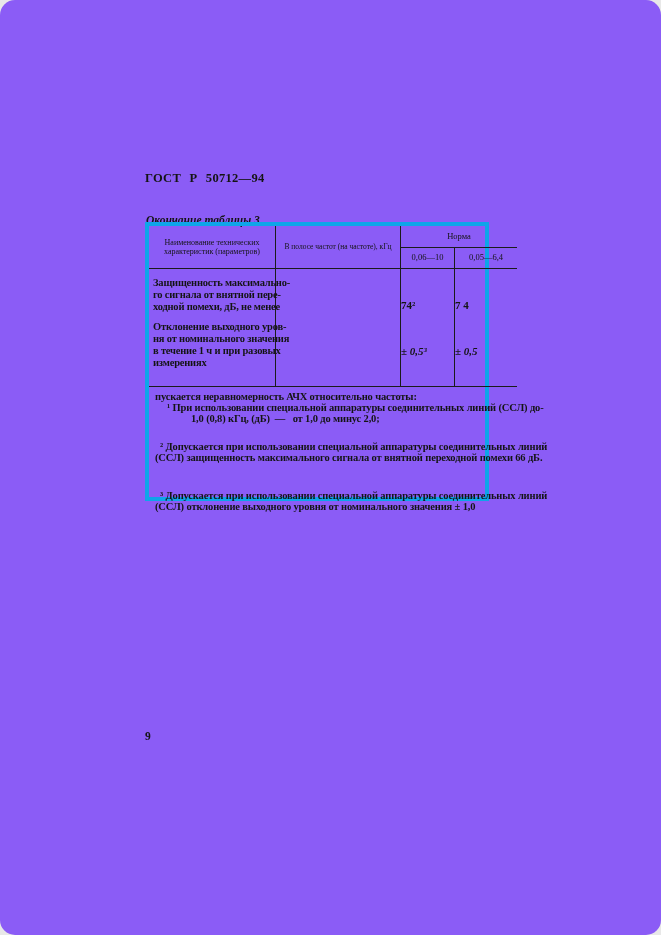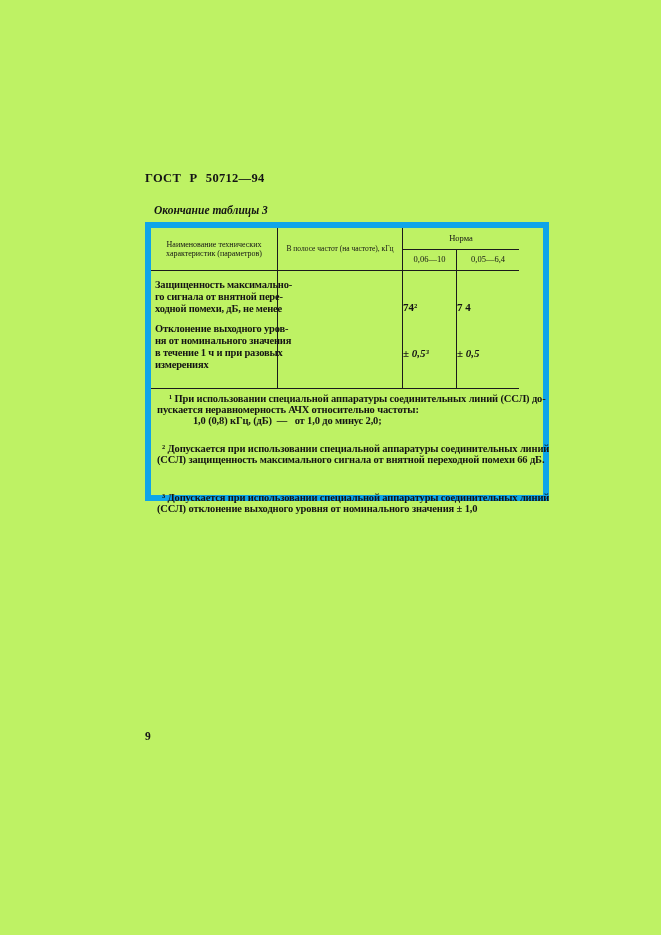--- a/index.html
+++ b/index.html
@@ -1,38 +1,38 @@
 <!DOCTYPE html>
 <html><head>
 <meta charset="utf-8">
 <style>
   html,body { margin:0; padding:0; background:#e8e8e8; }
   .page {
     position:relative;
     width:661px; height:935px;
-    background:#bef264;
+    background:#8b5cf6;
     font-family:"Liberation Serif","DejaVu Serif",serif;
     color:#141414;
     overflow:hidden;
+    border-radius:15px;
   }
   .doc-header {
     position:absolute; left:145px; top:171px;
     font-size:12.5px; font-weight:bold; word-spacing:5px;
     letter-spacing:0.3px; white-space:nowrap;
   }
   .tbl-caption {
-    position:absolute; left:146px; top:204px;
+    position:absolute; left:146px; top:214px;
     font-size:11.5px; font-weight:bold; font-style:italic;
     white-space:nowrap;
-    margin-left:8px;
   }
   .tbl {
     position:absolute; left:145px; top:222px;
-    width:404px; height:279px;
-    border:6px solid #0ea5e9;
+    width:344px; height:279px;
+    border:4px solid #0ea5e9;
     display:grid;
     grid-template-columns:127px 125px 54px 62px;
     grid-template-rows:22px 21px 118px 114px;
     box-sizing:border-box;
   }
   .cell { box-sizing:border-box; border-right:1px solid #1b1b1b; border-bottom:1px solid #1b1b1b; }
   .hA { grid-column:1; grid-row:1/3; }
   .hB { grid-column:2; grid-row:1/3; }
   .hNorm { grid-column:3/5; grid-row:1; border-right:none; }
   .hS1 { grid-column:3; grid-row:2; }
@@ -106,22 +106,22 @@
       <div class="val v1">74²</div>
       <div class="val v2">± 0,5³</div>
     </div>
 
     <div class="cell bD">
       <div class="val v1">7 4</div>
       <div class="val v2">± 0,5</div>
     </div>
 
     <div class="cell fnote">
+      <div class="fn-line">пускается неравномерность АЧХ относительно частоты:</div>
       <div class="fn-line fn-start">¹ При использовании специальной аппаратуры соединительных линий (ССЛ) до-</div>
-      <div class="fn-line">пускается неравномерность АЧХ относительно частоты:</div>
       <div class="fn-line indent">1,0 (0,8) кГц, (дБ)  —   от 1,0 до минус 2,0;</div>
       <div class="fn-line fn-start2">² Допускается при использовании специальной аппаратуры соединительных линий</div>
       <div class="fn-line">(ССЛ) защищенность максимального сигнала от внятной переходной помехи 66 дБ.</div>
       <div class="fn-gap"></div>
       <div class="fn-line fn-start2">³ Допускается при использовании специальной аппаратуры соединительных линий</div>
       <div class="fn-line">(ССЛ) отклонение выходного уровня от номинального значения ± 1,0</div>
     </div>
 
   </div>
 

